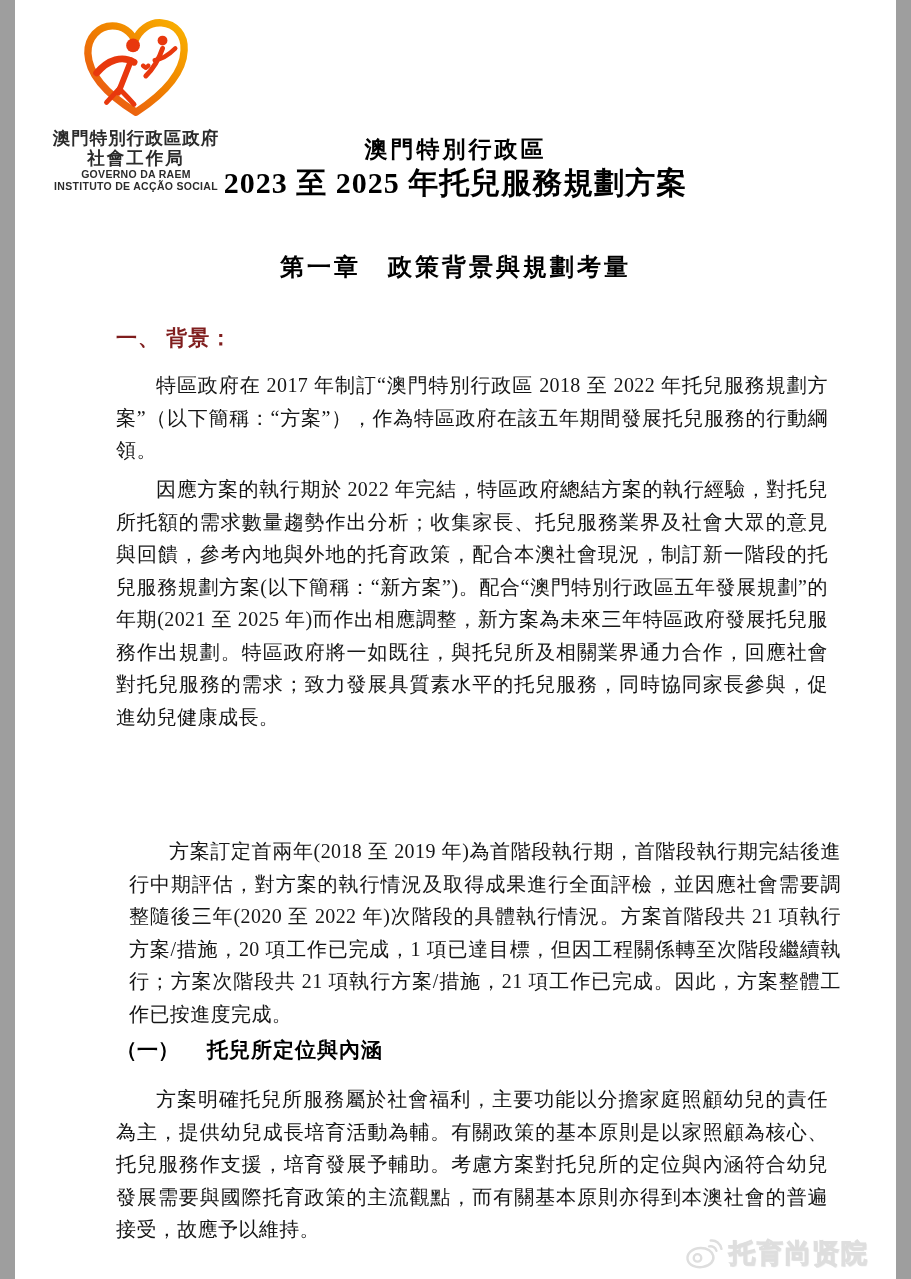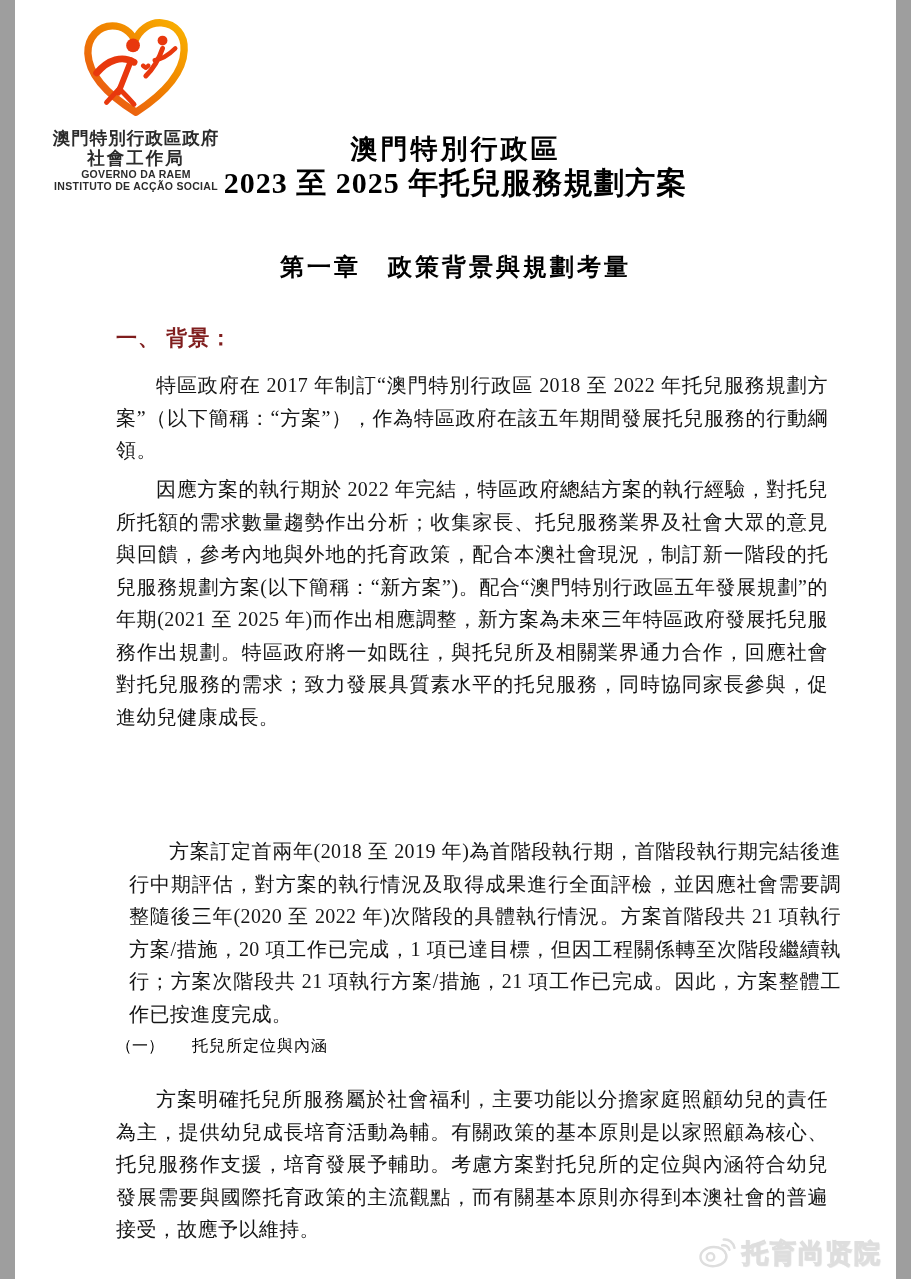--- a/index.html
+++ b/index.html
@@ -39,21 +39,21 @@
 
   
   .doc-title {
     position: absolute;
     left: 0; right: 0;
     top: 133px;
     text-align: center;
     font-weight: 700;
     color: #000;
   }
-  .doc-title .t1 { font-size: 27px; line-height: 33px; letter-spacing: 3px; }
+  .doc-title .t1 { font-size: 23px; line-height: 33px; letter-spacing: 3px; }
   .doc-title .t2 { font-size: 30px; line-height: 34px; letter-spacing: 1px; text-align: center; }
 
   .chapter-heading {
     position: absolute;
     left: 0; right: 0;
     top: 251px;
     text-align: center;
     font-size: 24px;
     font-weight: 700;
     letter-spacing: 3px;
@@ -69,30 +69,30 @@
     letter-spacing: 1px;
   }
   .para {
     font-size: 20px;
     line-height: 32.5px;
     text-align: justify;
     text-indent: 2em;
     letter-spacing: 0.4px;
     color: #151515;
   }
-  .sub-heading { font-size: 16px; font-weight: 400; color: #000; }
+  .sub-heading { font-size: 21px; font-weight: 700; color: #000; }
   .sub-heading .sub-title { margin-left: 28px; letter-spacing: 1px; }
 
   
   .watermark {
     position: absolute;
-    right: 14px;
+    right: 27px;
     bottom: 8px;
     display: flex;
-    align-items: flex-start;
+    align-items: center;
     gap: 6px;
     pointer-events: none;
   }
   .watermark-text {
     font-family: "Liberation Sans", "DejaVu Sans", sans-serif;
     font-size: 26px;
     font-weight: 700;
     color: #f2f2f2;
     letter-spacing: 2px;
     text-shadow: 0 0 1px #dcdcdc, 1px 1px 1px #e6e6e6;

